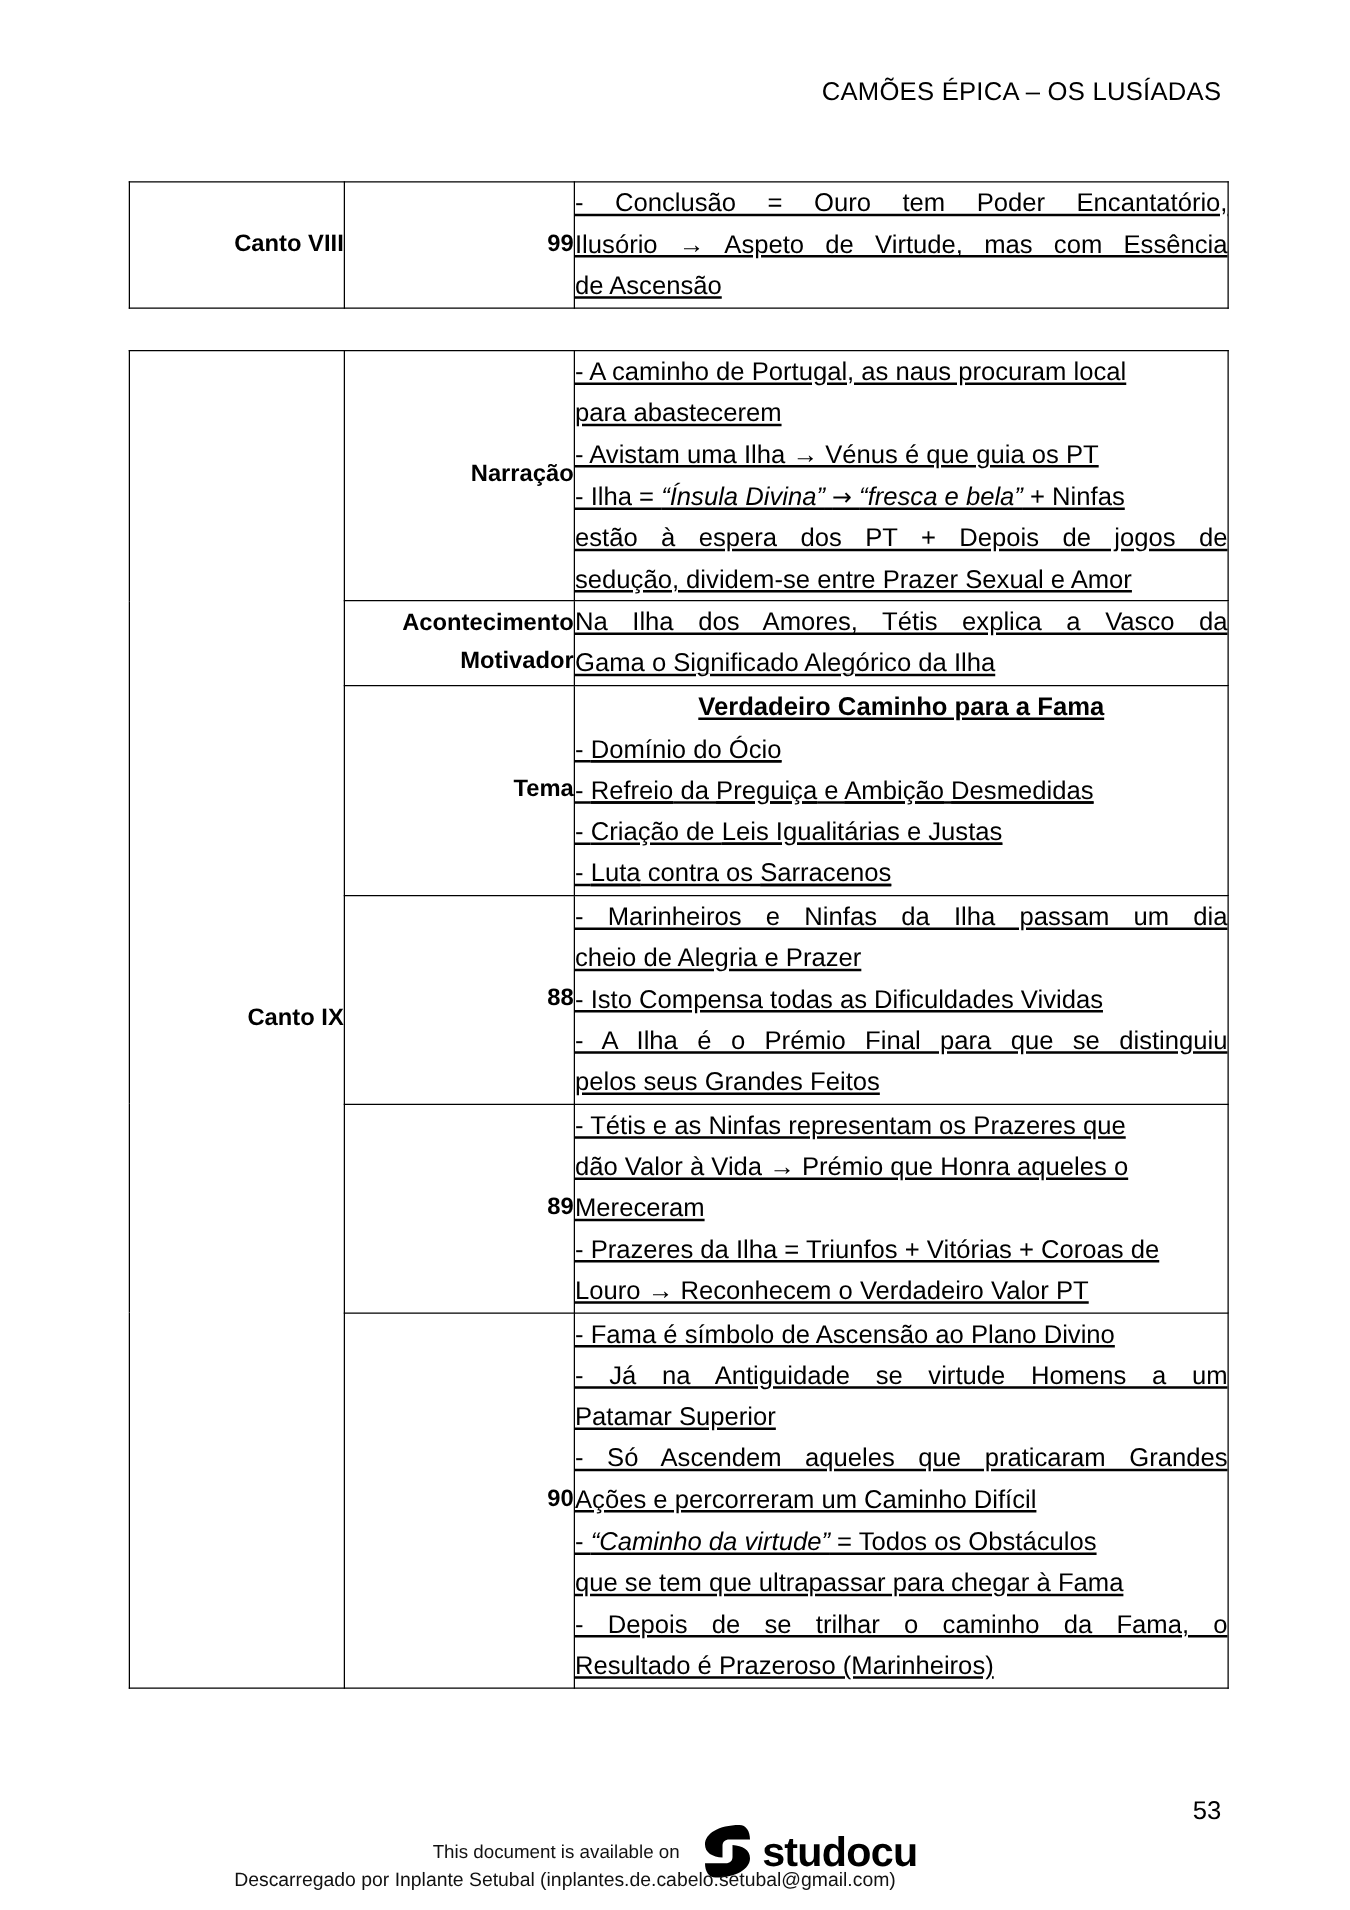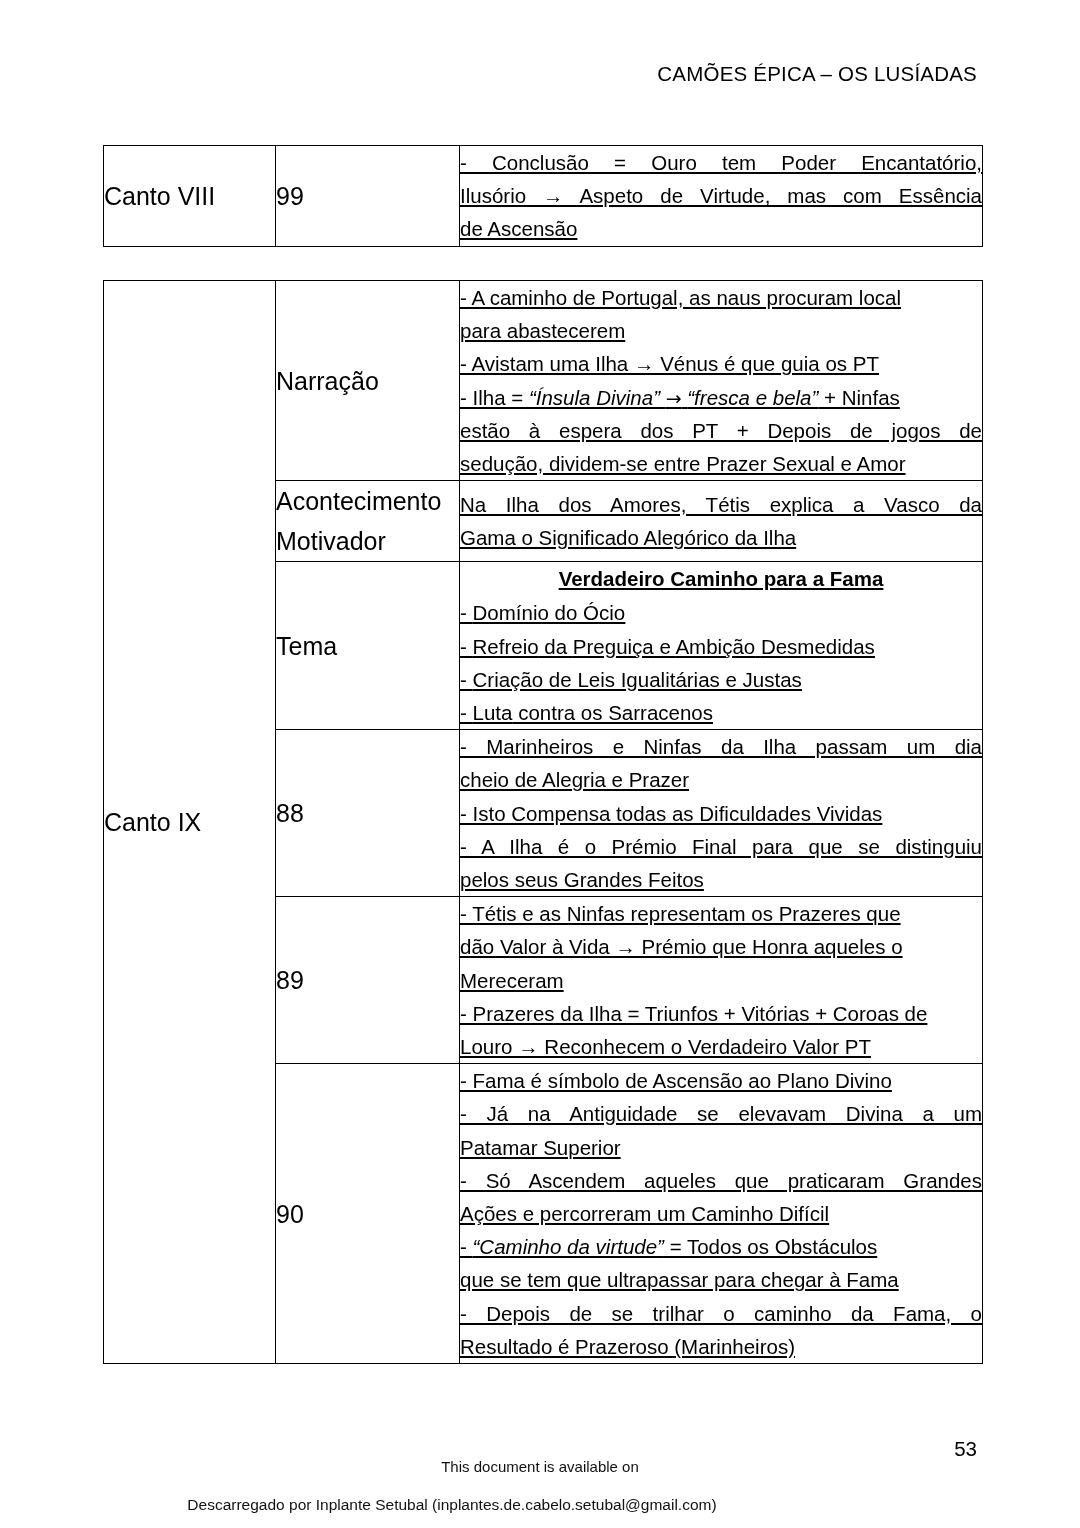--- a/index.html
+++ b/index.html
@@ -38,23 +38,23 @@
     border: 1.6px solid #000000;
     vertical-align: middle;
     padding: 0;
   }
 
   .col-canto  { width: 171px; }
   .col-stanza { width: 183px; }
   .col-body   { width: 522px; }
 
   .cell-label {
-    text-align: left;
-    font-weight: normal;
-    font-size: 25px;
+    text-align: right;
+    font-weight: bold;
+    font-size: 19px;
     line-height: 1.6;
     padding: 4px 6px;
   }
   .cell-body {
     font-size: 20.5px;
     line-height: 1.62;
     padding: 7px 11px 9px 11px;
     text-align: justify;
     text-justify: inter-word;
     hyphens: none;
@@ -206,32 +206,39 @@
       <span class="line nj">Mereceram</span>
       <span class="line nj">- Prazeres da Ilha = Triunfos + Vitórias + Coroas de</span>
       <span class="line nj">Louro → Reconhecem o Verdadeiro Valor PT</span>
     </td>
   </tr>
 
   <tr>
     <td class="col-stanza cell-label">90</td>
     <td class="col-body cell-body">
       <span class="line nj">- Fama é símbolo de Ascensão ao Plano Divino</span>
-      <span class="line j">- Já na Antiguidade se elevavam Divina a um</span>
+      <span class="line j">- Já na Antiguidade se virtude Homens a um</span>
       <span class="line nj">Patamar Superior</span>
       <span class="line j">- Só Ascendem aqueles que praticaram Grandes</span>
       <span class="line nj">Ações e percorreram um Caminho Difícil</span>
       <span class="line nj">- <span class="it">“Caminho da virtude”</span> = Todos os Obstáculos</span>
       <span class="line nj">que se tem que ultrapassar para chegar à Fama</span>
       <span class="line j">- Depois de se trilhar o caminho da Fama, o</span>
       <span class="line nj">Resultado é Prazeroso (Marinheiros)</span>
     </td>
   </tr>
 </tbody>
   </table>
 
 <div class="page-number">53</div>
 
 <div class="studocu-bar">
   <span class="studocu-tag">This document is available on</span>
+  <span class="studocu-logo-wrap">
+    <svg width="42" height="46" viewBox="0 0 42 46">
+      <path d="M30.5 2 C14 2 3 9 3 17.5 C3 24 9 27.5 17 28 L17 18.5 C17 15.5 19 13.5 22.5 13.5 L39 13.5 C39 7 36 2 30.5 2 Z" fill="#000000"></path>
+      <path d="M11.5 44 C28 44 39 37 39 28.5 C39 22 33 18.5 25 18 L25 27.5 C25 30.5 23 32.5 19.5 32.5 L3 32.5 C3 39 6 44 11.5 44 Z" fill="#000000"></path>
+    </svg>
+    <span class="studocu-wordmark">studocu</span>
+  </span>
 </div>
 
 <div class="download-note">Descarregado por Inplante Setubal (inplantes.de.cabelo.setubal@gmail.com)</div>
 
 </body></html>

